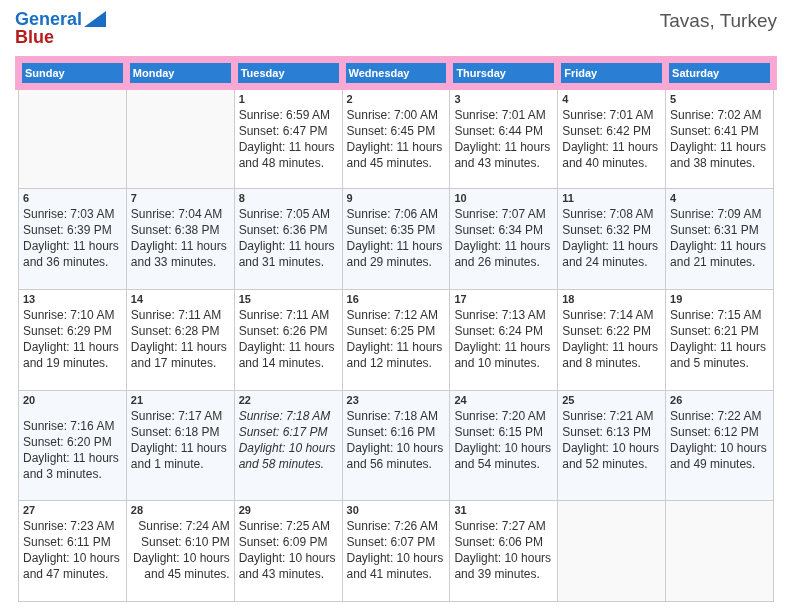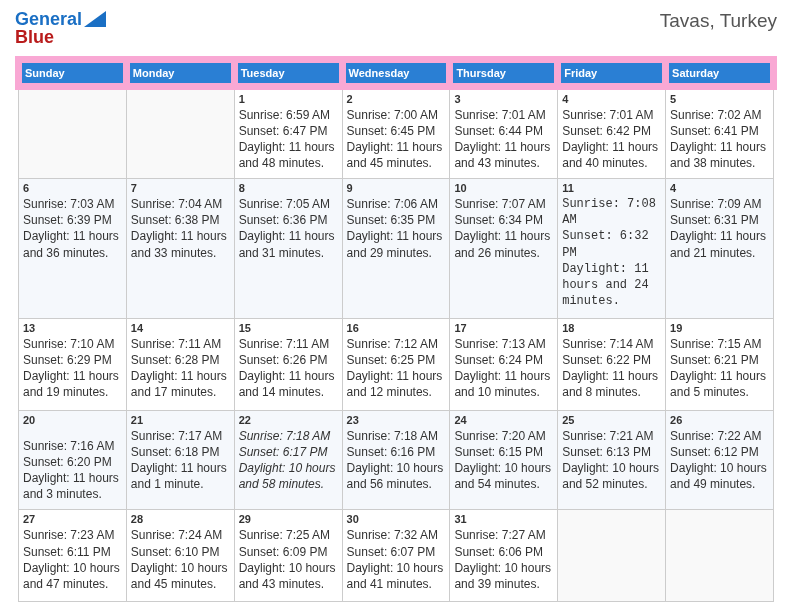--- a/index.html
+++ b/index.html
@@ -186,21 +186,21 @@
 Daylight: 11 hours and 29 minutes.</div>
           </td>
           <td>
             <span class="day-number">10</span>
             <div class="day-info" style="white-space: pre-line;">Sunrise: 7:07 AM
 Sunset: 6:34 PM
 Daylight: 11 hours and 26 minutes.</div>
           </td>
           <td>
             <span class="day-number">11</span>
-            <div class="day-info" style="white-space: pre-line; font-family: Liberation Mono, monospace;">Sunrise: 7:08 AM
+            <div class="day-info" style="white-space: pre-line;">Sunrise: 7:08 AM
 Sunset: 6:32 PM
 Daylight: 11 hours and 24 minutes.</div>
           </td>
           <td>
             <span class="day-number">4</span>
             <div class="day-info" style="white-space: pre-line;">Sunrise: 7:09 AM
 Sunset: 6:31 PM
 Daylight: 11 hours and 21 minutes.</div>
           </td>
         </tr>
@@ -294,33 +294,33 @@
         </tr>
         <tr>
           <td>
             <span class="day-number">27</span>
             <div class="day-info" style="white-space: pre-line;">Sunrise: 7:23 AM
 Sunset: 6:11 PM
 Daylight: 10 hours and 47 minutes.</div>
           </td>
           <td>
             <span class="day-number">28</span>
-            <div class="day-info" style="white-space: pre-line;">Sunrise: 7:24 AM
+            <div class="day-info" style="white-space: pre-line; text-align: right;">Sunrise: 7:24 AM
 Sunset: 6:10 PM
 Daylight: 10 hours and 45 minutes.</div>
           </td>
           <td>
             <span class="day-number">29</span>
             <div class="day-info" style="white-space: pre-line;">Sunrise: 7:25 AM
 Sunset: 6:09 PM
 Daylight: 10 hours and 43 minutes.</div>
           </td>
           <td>
             <span class="day-number">30</span>
-            <div class="day-info" style="white-space: pre-line;">Sunrise: 7:32 AM
+            <div class="day-info" style="white-space: pre-line;">Sunrise: 7:26 AM
 Sunset: 6:07 PM
 Daylight: 10 hours and 41 minutes.</div>
           </td>
           <td>
             <span class="day-number">31</span>
             <div class="day-info" style="white-space: pre-line;">Sunrise: 7:27 AM
 Sunset: 6:06 PM
 Daylight: 10 hours and 39 minutes.</div>
           </td>
           <td class="empty"></td>

